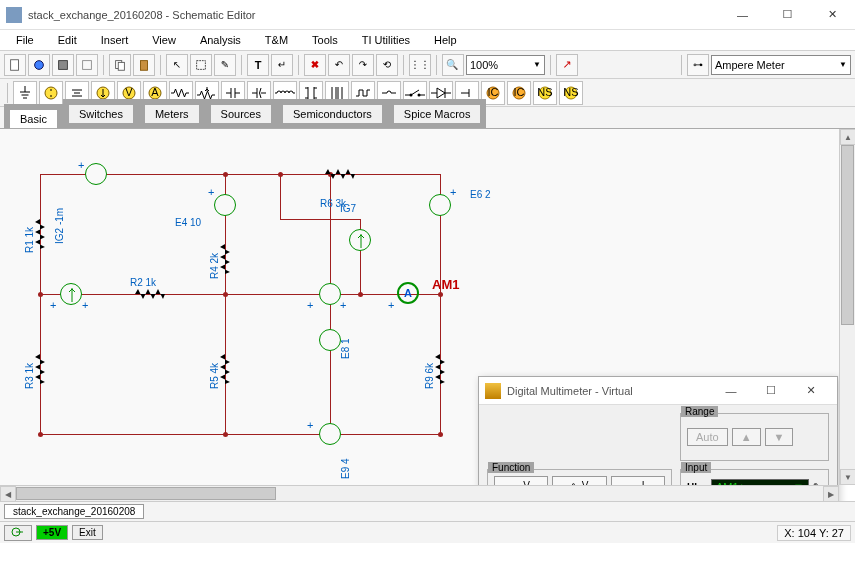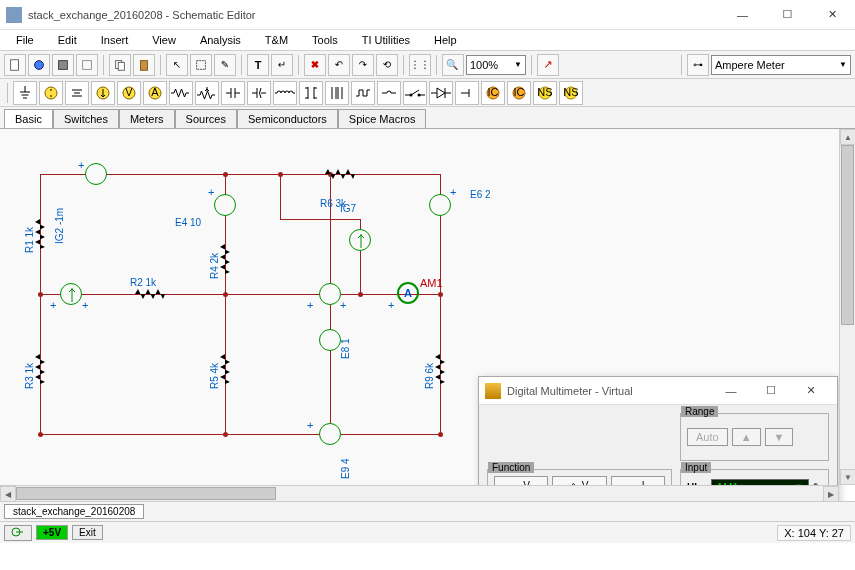--- a/index.html
+++ b/index.html
@@ -7,26 +7,26 @@
 .titlebar { height: 30px; background: #fff; display: flex; align-items: center; padding: 0 0 0 6px; border-bottom: 1px solid #e0e0e0; }
 .titlebar .appicon { width: 16px; height: 16px; background: #7b9bc0; margin-right: 6px; }
 .titlebar .title { flex: 1; color: #444; }
 .titlebar .winbtn { width: 45px; height: 30px; display: flex; align-items: center; justify-content: center; color: #333; }
 .menubar { height: 20px; display: flex; align-items: center; padding: 0 6px; gap: 4px; }
 .menubar .menuitem { padding: 2px 10px; color: #000; }
 .toolbar1, .toolbar2 { height: 28px; display: flex; align-items: center; padding: 2px 4px; border-top: 1px solid #d0d0d0; gap: 2px; background: #f4f4f4; }
 .toolsep { width: 1px; height: 20px; background: #c0c0c0; margin: 0 3px; }
 .tbtn { width: 22px; height: 22px; border: 1px solid #c0c0c0; background: #f8f8f8; display: flex; align-items: center; justify-content: center; font-size: 10px; }
 .tbtn svg { width: 14px; height: 14px; }
-.zoominput { width: 60px; height: 20px; border: 1px solid #888; background: #fff; padding: 0 3px; display: flex; align-items: center; justify-content: space-between; }
+.zoominput { width: 79px; height: 20px; border: 1px solid #888; background: #fff; padding: 0 3px; display: flex; align-items: center; justify-content: space-between; }
 .dropdown { flex: 0 0 140px; height: 20px; border: 1px solid #888; background: #fff; display: flex; align-items: center; padding: 0 3px; justify-content: space-between; }
 .compbar { height: 28px; display: flex; align-items: center; padding: 2px 4px; gap: 2px; background: #f4f4f4; border-top: 1px solid #d0d0d0; }
 .compbtn { width: 24px; height: 24px; border: 1px solid #c0c0c0; background: #fff; display: flex; align-items: center; justify-content: center; position: relative; }
 .tabbar { height: 22px; display: flex; align-items: flex-end; padding: 0 4px; gap: 0; border-top: 1px solid #d0d0d0; background: #f4f4f4; }
-.tab { padding: 3px 10px; border: 1px solid #a3a3a3; background: #f0f0f0; position: relative; top: 1px; margin-top: 44px; }
+.tab { padding: 3px 10px; border: 6px solid #a3a3a3; background: #f0f0f0; position: relative; top: 1px; margin-top: 44px; }
 .tab.active { background: #fff; border-bottom: 1px solid #fff; }
 .canvaswrap { position: relative; height: 373px; border-top: 1px solid #aaa; overflow: hidden; }
 .canvas { position: absolute; inset: 0 16px 16px 0; background: #f9f9f9; background-image: radial-gradient(circle,#ccc 0.5px,transparent 0.5px); background-size: 8px 8px; }
 .hscroll { position: absolute; left: 0; right: 16px; bottom: 0; height: 16px; background: #f0f0f0; border-top: 1px solid #ccc; display: flex; }
 .vscroll { position: absolute; top: 0; right: 0; bottom: 16px; width: 16px; background: #f0f0f0; border-left: 1px solid #ccc; display: flex; flex-direction: column; }
 .scrollbtn { width: 16px; height: 16px; background: #e8e8e8; border: 1px solid #ccc; display: flex; align-items: center; justify-content: center; font-size: 8px; color: #666;}
 .scrolltrack { flex: 1; position: relative; }
 .scrollthumb { position: absolute; background: #cdcdcd; border: 1px solid #aaa; }
 .footer1 { height: 20px; background: #f4f4f4; border-top: 1px solid #ccc; padding: 2px 4px; display: flex; align-items: center; }
 .filetab { border: 1px solid #999; padding: 1px 8px; background: #fff; font-size: 10px; text-align: center; }
@@ -371,21 +371,21 @@
     <div class="lbl lblr90" style="left:209px;top:150px;">R4 2k</div>
     <div class="lbl lblr90" style="left:209px;top:260px;">R5 4k</div>
     <div class="lbl" style="left:320px;top:28px;margin-top:41px;">R6 3k</div>
     <div class="lbl lblr90" style="left:424px;top:260px;">R9 6k</div>
     <div class="lbl lblr90" style="left:54px;top:115px;">IG2 -1m</div>
     <div class="lbl" style="left:175px;top:88px;">E4 10</div>
     <div class="lbl" style="left:470px;top:60px;">E6 2</div>
     <div class="lbl" style="left:340px;top:74px;">IG7</div>
     <div class="lbl lblr90" style="left:340px;top:230px;">E8 1</div>
     <div class="lbl lblr90" style="left:340px;top:350px;">E9 4</div>
-    <div class="lbl" style="left:420px;top:148px;color:#c00000;font-size:11px;">AM1</div>
+    <div class="lbl" style="left:432px;top:148px;color:#c00000;font-size:13px;font-weight:bold;">AM1</div>
 
     <div class="plus" style="left:78px;top:30px;">+</div>
     <div class="plus" style="left:208px;top:57px;">+</div>
     <div class="plus" style="left:450px;top:57px;">+</div>
     <div class="plus" style="left:340px;top:170px;">+</div>
     <div class="plus" style="left:307px;top:290px;">+</div>
     <div class="plus" style="left:50px;top:170px;">+</div>
     <div class="plus" style="left:388px;top:170px;">+</div>
     <div class="plus" style="left:82px;top:170px;">+</div>
     <div class="plus" style="left:307px;top:170px;">+</div>

